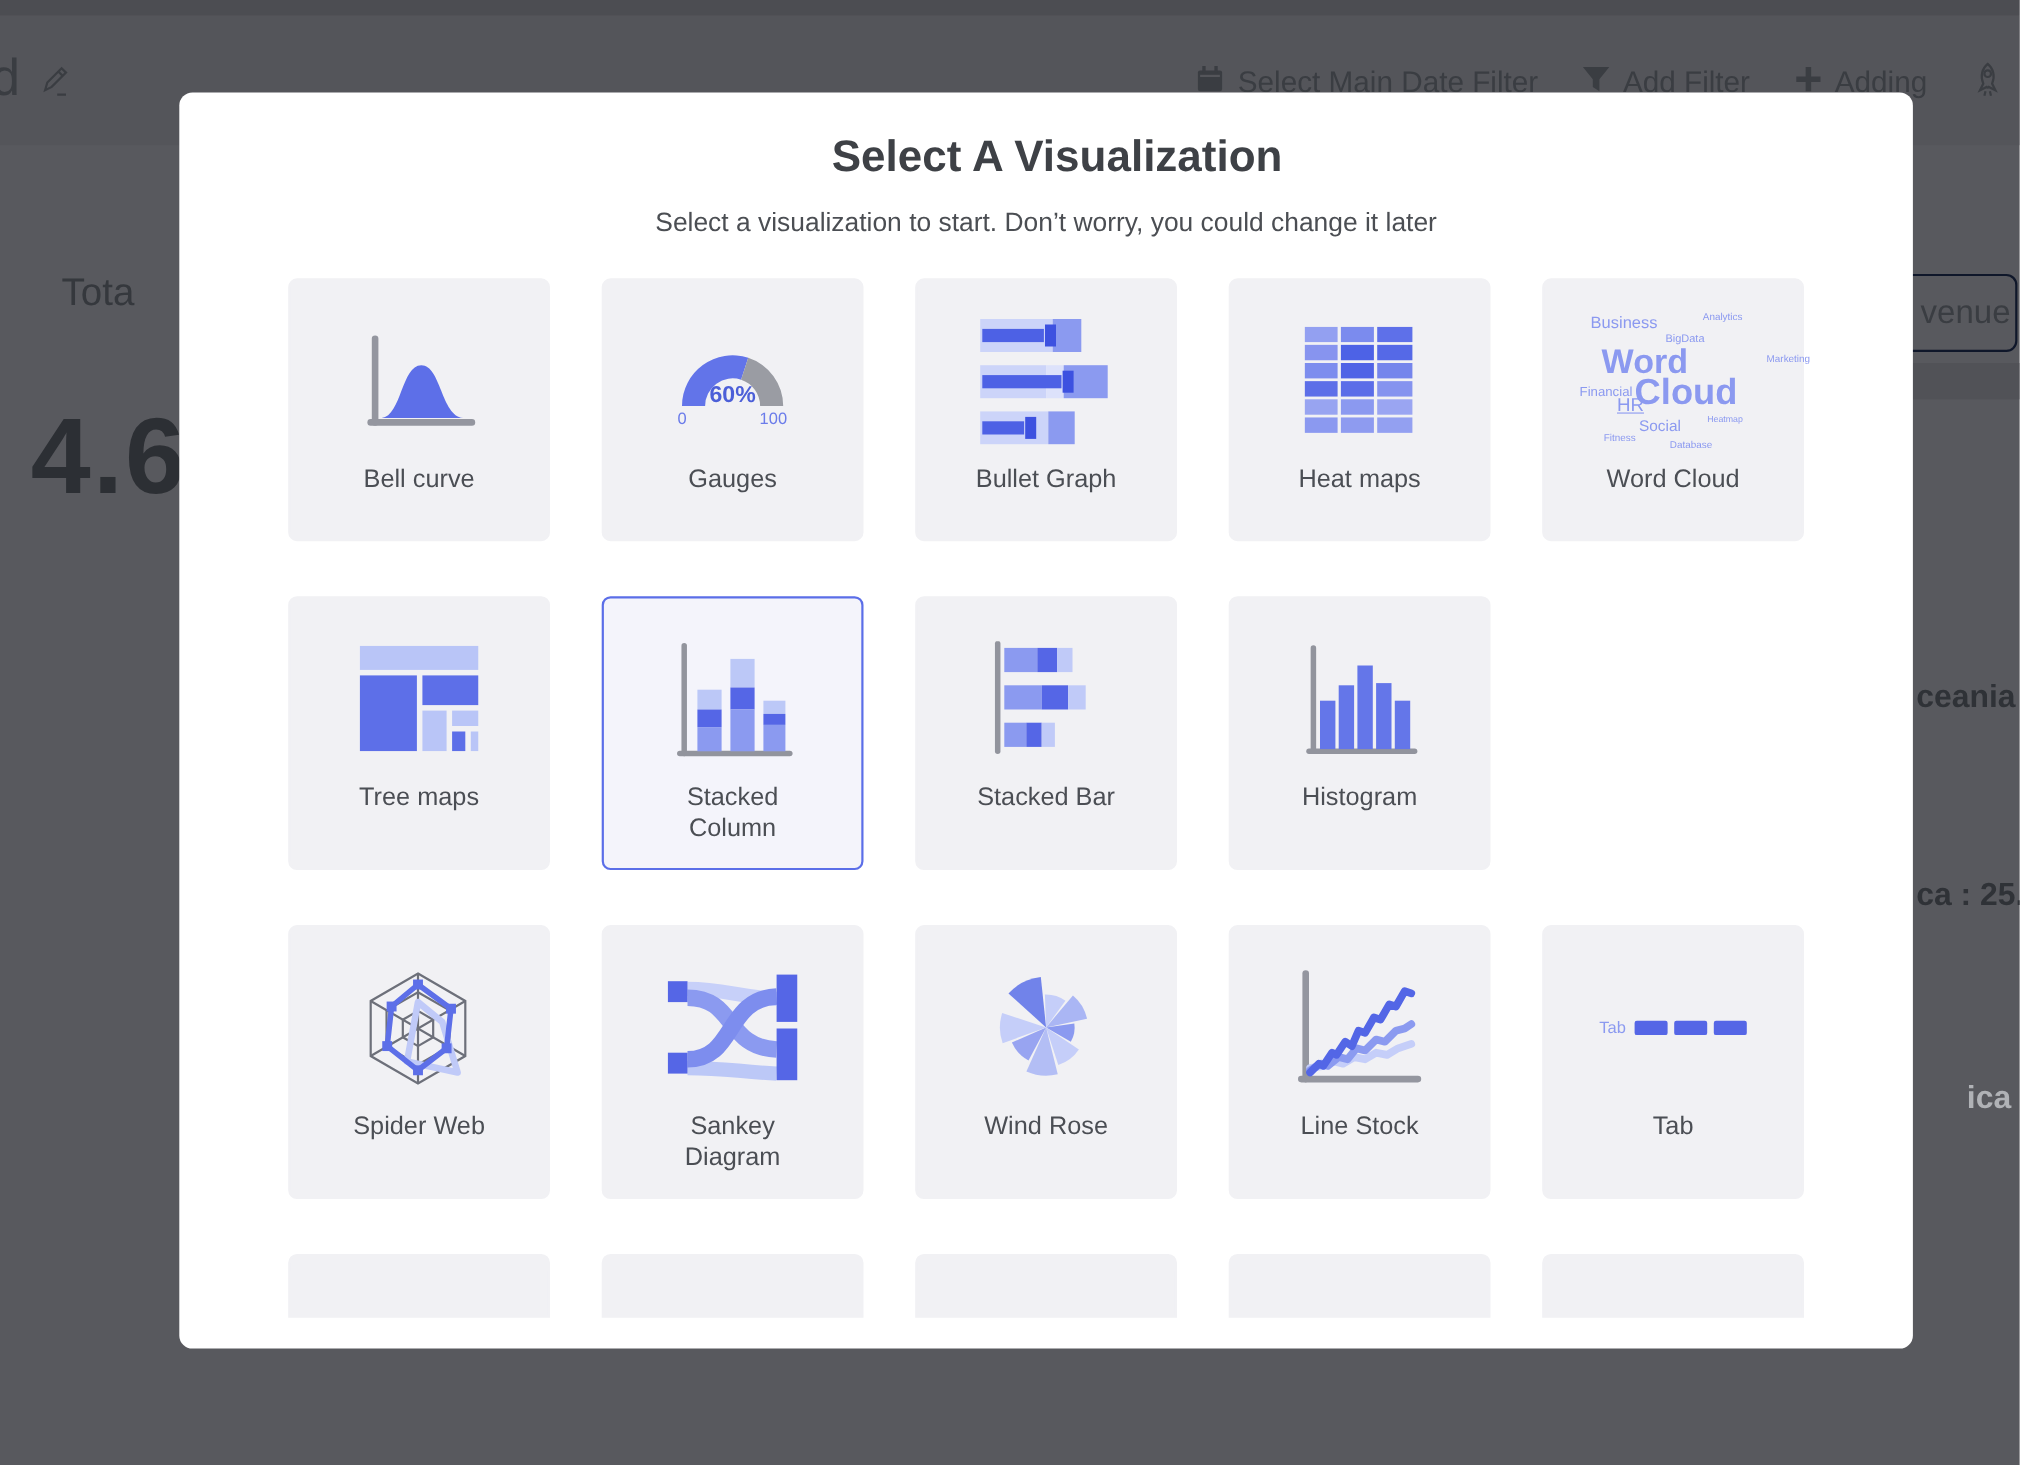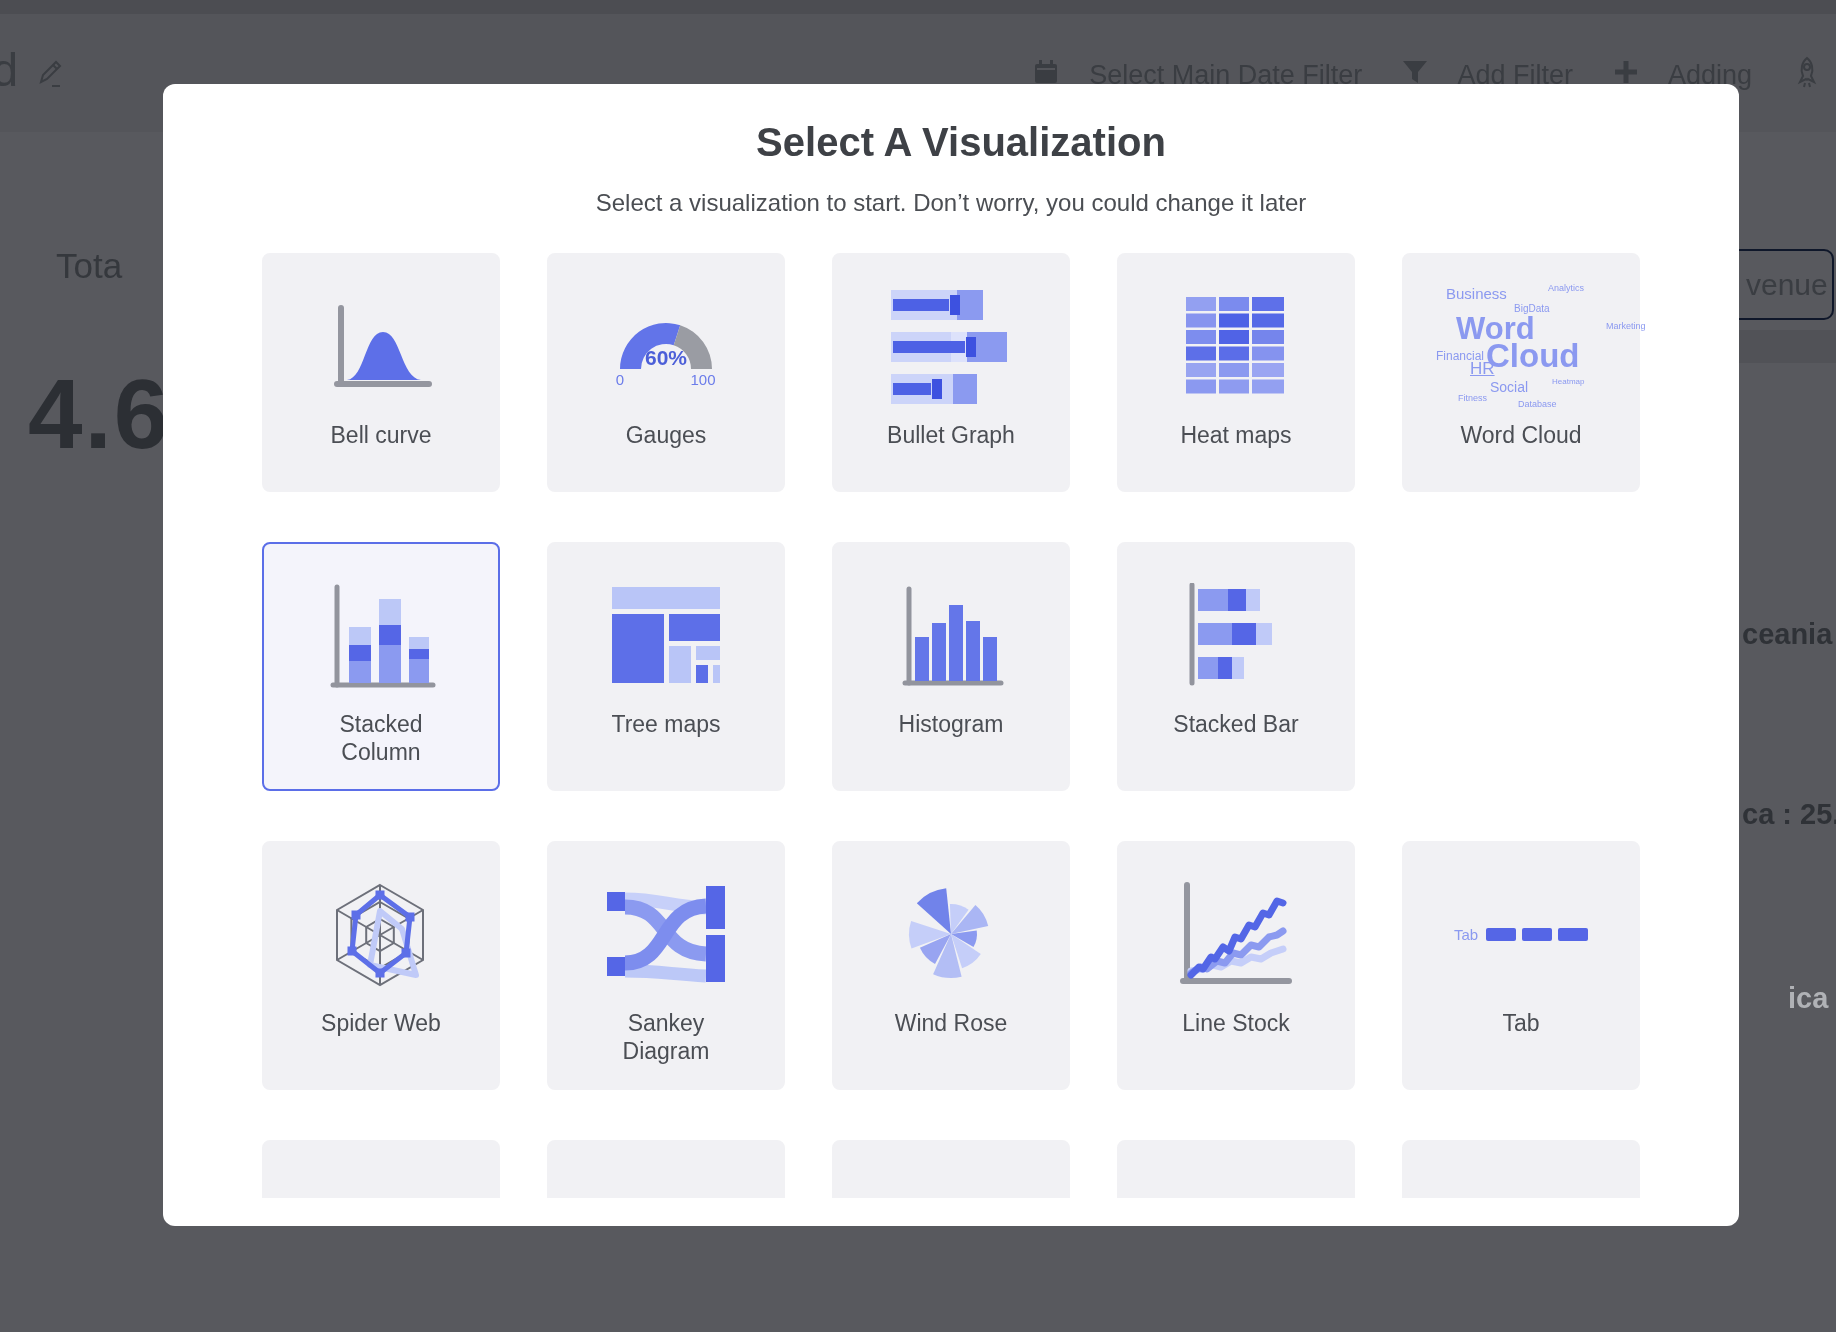--- a/index.html
+++ b/index.html
@@ -6,21 +6,21 @@
   html,body { width:1836px; height:1332px; overflow:hidden; }
   body { font-family:"Liberation Sans", sans-serif; background:#58595e; position:relative; }
 
   
   .bd-topstrip { position:absolute; top:0; left:0; width:100%; height:14px; background:#4c4d52; }
   .bd-header   { position:absolute; top:14px; left:0; width:100%; height:118px; background:#54555a; }
   .doc-title-frag { position:absolute; left:-8px; top:42px; font-size:47px; font-weight:500; color:#3a3d42; }
   .edit-ic { position:absolute; left:36px; top:58px; }
   .bd-toolbar { position:absolute; top:56px; right:14px; display:flex; align-items:center; gap:40px;
                 color:#3a3d42; font-size:27px; font-weight:500; }
-  .bd-tb-item { display:flex; align-items:center; gap:29px; white-space:nowrap; }
+  .bd-tb-item { display:flex; align-items:center; gap:11px; white-space:nowrap; }
   .stat-label { position:absolute; left:56px; top:246px; font-size:35px; color:#35383d; }
   .stat-value { position:absolute; left:28px; top:358px; font-size:98px; font-weight:bold; color:#2c2f34; letter-spacing:2px; }
   .venue-btn  { position:absolute; left:1698px; top:249px; width:136px; height:71px;
                 border:2px solid #0f172a; border-radius:10px; color:#3a3d42; font-size:30px;
                 display:flex; align-items:center; padding-left:46px; }
   .right-band { position:absolute; left:1600px; top:330px; width:236px; height:33px; background:#515257; }
   .frag { position:absolute; font-size:29px; font-weight:bold; color:#2f3237; white-space:nowrap; }
   .frag-oceania { left:1742px; top:618px; }
   .frag-ca      { left:1742px; top:798px; }
   .frag-ica     { left:1788px; top:982px; color:#b0b2b6; }
@@ -222,20 +222,35 @@
             <span class="wc-heatmap">Heatmap</span>
             <span class="wc-fitness">Fitness</span>
             <span class="wc-database">Database</span>
           </div>
         </div>
         <div class="card-label">Word Cloud</div>
       </div>
     </div>
 
     <div class="crow crow2">
+      <div class="card">
+        <div class="icon-zone">
+          <svg width="108" height="96" viewBox="0 0 108 96">
+            <rect x="0" y="0" width="108" height="22" fill="#b9c5f7"></rect>
+            <rect x="0" y="27" width="52" height="69" fill="#5d6fe8"></rect>
+            <rect x="57" y="27" width="51" height="27" fill="#5d6fe8"></rect>
+            <rect x="57" y="59" width="22" height="37" fill="#b9c5f7"></rect>
+            <rect x="84" y="59" width="24" height="14" fill="#b9c5f7"></rect>
+            <rect x="84" y="78" width="12" height="18" fill="#5d6fe8"></rect>
+            <rect x="101" y="78" width="7" height="18" fill="#b9c5f7"></rect>
+          </svg>
+        </div>
+        <div class="card-label">Tree maps</div>
+      </div>
+
       <div class="card selected">
         <div class="icon-zone">
           <svg width="112" height="112" viewBox="0 0 112 112">
             <path d="M12 8 V106" stroke="#92949d" stroke-width="5" stroke-linecap="round"></path>
             <path d="M8 106 H108" stroke="#92949d" stroke-width="5" stroke-linecap="round"></path>
             <rect x="24" y="48" width="22" height="18" fill="#bcc8f7"></rect>
             <rect x="24" y="66" width="22" height="16" fill="#5566e6"></rect>
             <rect x="24" y="82" width="22" height="22" fill="#8b9af0"></rect>
             <rect x="54" y="20" width="22" height="26" fill="#bcc8f7"></rect>
             <rect x="54" y="46" width="22" height="20" fill="#5566e6"></rect>
@@ -243,64 +258,49 @@
             <rect x="84" y="58" width="20" height="12" fill="#bcc8f7"></rect>
             <rect x="84" y="70" width="20" height="10" fill="#5566e6"></rect>
             <rect x="84" y="80" width="20" height="24" fill="#8b9af0"></rect>
           </svg>
         </div>
         <div class="card-label">Stacked Column</div>
       </div>
 
       <div class="card">
         <div class="icon-zone">
-          <svg width="108" height="96" viewBox="0 0 108 96">
-            <rect x="0" y="0" width="108" height="22" fill="#b9c5f7"></rect>
-            <rect x="0" y="27" width="52" height="69" fill="#5d6fe8"></rect>
-            <rect x="57" y="27" width="51" height="27" fill="#5d6fe8"></rect>
-            <rect x="57" y="59" width="22" height="37" fill="#b9c5f7"></rect>
-            <rect x="84" y="59" width="24" height="14" fill="#b9c5f7"></rect>
-            <rect x="84" y="78" width="12" height="18" fill="#5d6fe8"></rect>
-            <rect x="101" y="78" width="7" height="18" fill="#b9c5f7"></rect>
-          </svg>
-        </div>
-        <div class="card-label">Tree maps</div>
-      </div>
-
-      <div class="card">
-        <div class="icon-zone">
-          <svg width="112" height="112" viewBox="0 0 112 112">
-            <path d="M14 10 V104" stroke="#92949d" stroke-width="5" stroke-linecap="round"></path>
-            <path d="M10 104 H106" stroke="#92949d" stroke-width="5" stroke-linecap="round"></path>
-            <rect x="20" y="58" width="14" height="44" fill="#6476e9"></rect>
-            <rect x="37" y="44" width="14" height="58" fill="#6476e9"></rect>
-            <rect x="54" y="26" width="14" height="76" fill="#6476e9"></rect>
-            <rect x="71" y="42" width="14" height="60" fill="#6476e9"></rect>
-            <rect x="88" y="58" width="14" height="44" fill="#6476e9"></rect>
-          </svg>
-        </div>
-        <div class="card-label">Histogram</div>
-      </div>
-
-      <div class="card">
-        <div class="icon-zone">
           <svg width="104" height="104" viewBox="0 0 104 104">
             <path d="M8 2 V100" stroke="#92949d" stroke-width="5" stroke-linecap="round"></path>
             <rect x="14" y="6" width="30" height="22" fill="#8b9af0"></rect>
             <rect x="44" y="6" width="18" height="22" fill="#5566e6"></rect>
             <rect x="62" y="6" width="14" height="22" fill="#c0caf8"></rect>
             <rect x="14" y="40" width="34" height="22" fill="#8b9af0"></rect>
             <rect x="48" y="40" width="24" height="22" fill="#5566e6"></rect>
             <rect x="72" y="40" width="16" height="22" fill="#c0caf8"></rect>
             <rect x="14" y="74" width="20" height="22" fill="#8b9af0"></rect>
             <rect x="34" y="74" width="14" height="22" fill="#5566e6"></rect>
             <rect x="48" y="74" width="12" height="22" fill="#c0caf8"></rect>
           </svg>
         </div>
         <div class="card-label">Stacked Bar</div>
+      </div>
+
+      <div class="card">
+        <div class="icon-zone">
+          <svg width="112" height="112" viewBox="0 0 112 112">
+            <path d="M14 10 V104" stroke="#92949d" stroke-width="5" stroke-linecap="round"></path>
+            <path d="M10 104 H106" stroke="#92949d" stroke-width="5" stroke-linecap="round"></path>
+            <rect x="20" y="58" width="14" height="44" fill="#6476e9"></rect>
+            <rect x="37" y="44" width="14" height="58" fill="#6476e9"></rect>
+            <rect x="54" y="26" width="14" height="76" fill="#6476e9"></rect>
+            <rect x="71" y="42" width="14" height="60" fill="#6476e9"></rect>
+            <rect x="88" y="58" width="14" height="44" fill="#6476e9"></rect>
+          </svg>
+        </div>
+        <div class="card-label">Histogram</div>
       </div>
 
     </div>
 
     <div class="crow crow3">
       <div class="card">
         <div class="icon-zone">
           <svg width="118" height="122" viewBox="0 0 118 122">
             <g stroke="#6d707a" stroke-width="2" fill="none">
               <polygon points="58,12 101,37 101,87 58,112 15,87 15,37"></polygon>

